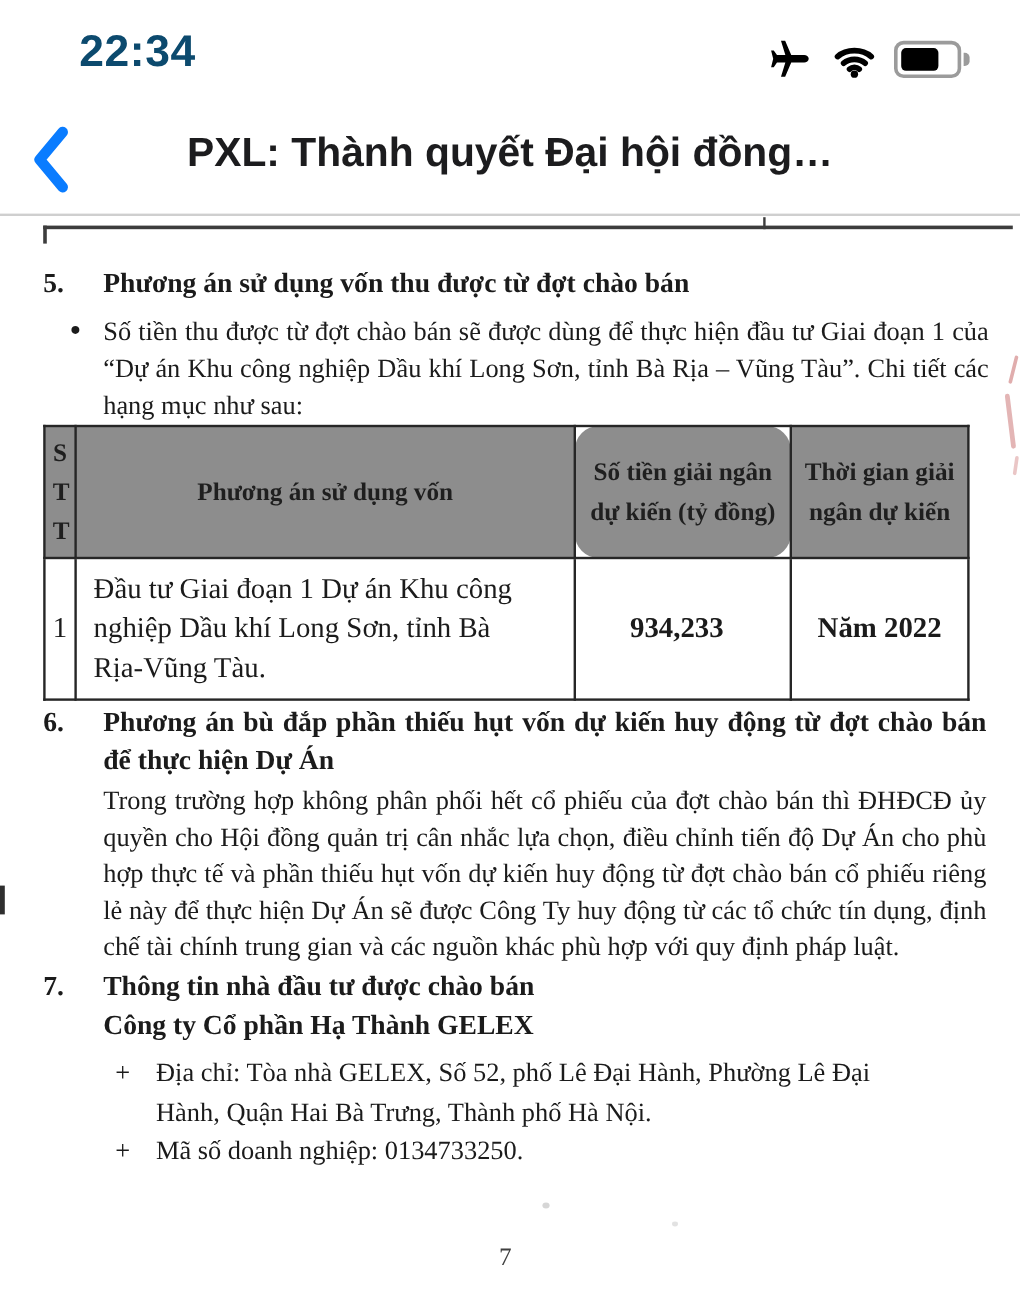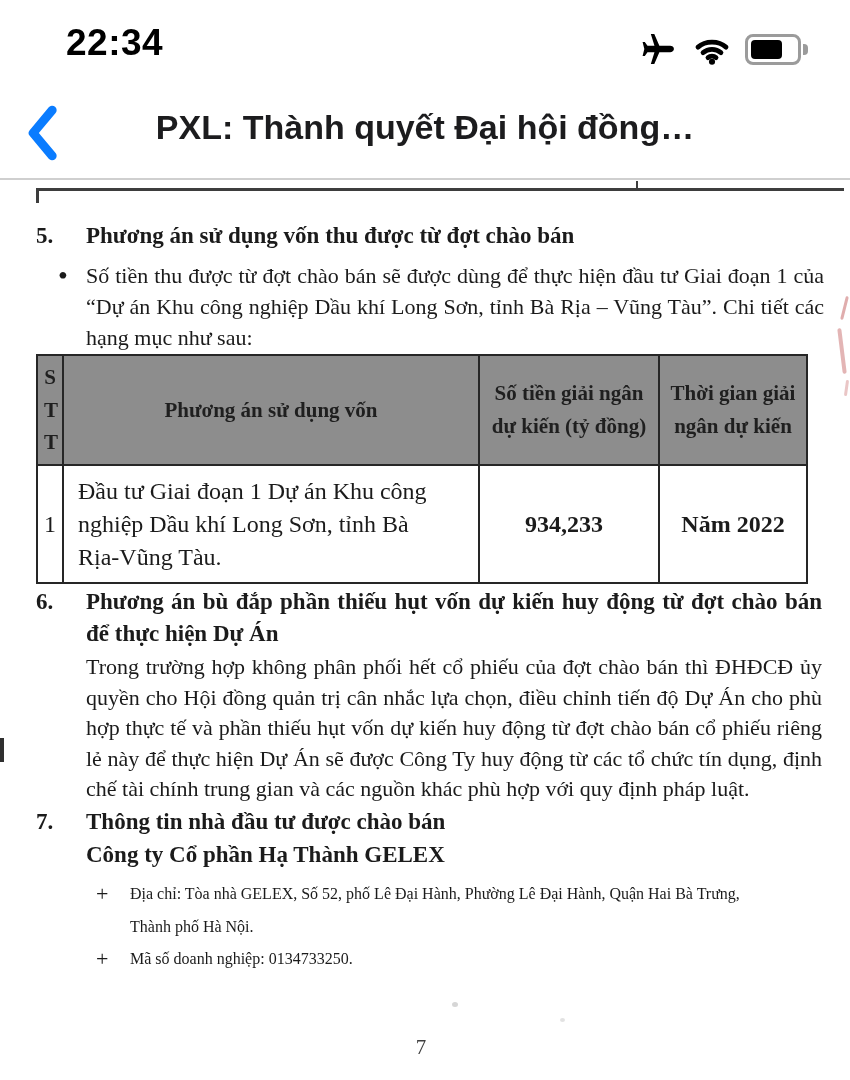--- a/index.html
+++ b/index.html
@@ -1,21 +1,21 @@
 <!DOCTYPE html>
 <html style="--accent: #0a7cff; --table_header_bg: #8d8d8d; --text: #1b1b1b; --hairline: #cfcfcf; --red_mark: #c25b5b;"><head>
 <meta charset="utf-8">
 <style>
   html,body{margin:0;padding:0;background:#ffffff;}
   body{width:850px;height:1080px;overflow:hidden;}
   .screen{position:relative;width:850px;height:1080px;background:#fff;font-family:"Liberation Sans",sans-serif;color:#111;}
 
   
   .statusbar{position:absolute;top:0;left:0;right:0;height:92px;background:#fff;}
-  .status-time{position:absolute;left:66px;top:22px;font-size:37px;font-weight:600;letter-spacing:.5px;color:#000000;}
+  .status-time{position:absolute;left:66px;top:22px;font-size:37px;font-weight:600;letter-spacing:.5px;color:#0c4a6e;}
   .status-icons{position:absolute;right:42px;top:30px;display:flex;align-items:center;gap:13px;}
   .icon-airplane{width:38px;height:38px;transform:rotate(90deg);}
   .icon-wifi{width:40px;height:32px;}
   .battery{display:flex;align-items:center;}
   .battery-body{position:relative;width:50px;height:25px;border:3px solid #9b9b9b;border-radius:8px;background:#fff;}
   .battery-fill{position:absolute;left:3px;top:3px;bottom:3px;width:62%;background:#000;border-radius:4px;}
   .battery-cap{width:5px;height:11px;background:#9b9b9b;border-radius:0 4px 4px 0;margin-left:2px;}
 
   
   .navbar{position:absolute;top:92px;left:0;right:0;height:86px;background:#fff;border-bottom:2px solid var(--hairline,#cfcfcf);}
@@ -37,34 +37,34 @@
   .s7{top:626px;}
 
   .bullet-item{position:absolute;left:86px;top:80px;width:738px;}
   .bullet-dot{position:absolute;left:-28px;top:2px;font-size:28px;line-height:28px;}
   .bullet-text{font-size:22px;line-height:31px;text-align:justify;}
 
   .doc-table{position:absolute;left:36px;top:174px;border-collapse:collapse;table-layout:fixed;width:770px;}
   .doc-table td,.doc-table th{border:2px solid #262626;vertical-align:middle;}
   .doc-table thead th{background:var(--table_header_bg,#8d8d8d);font-weight:700;font-size:21px;color:#1f1f1f;text-align:center;line-height:1.55;height:100px;padding:4px 6px;}
   th.h-stt{word-break:break-all;line-height:1.6;padding:2px 1px;}
-  th.h-amount{font-size:20px;}
+  th.h-amount{font-size:20px;border-radius:20px;}
   th.h-schedule{font-size:20px;}
   .doc-table tbody td{height:104px;font-size:24px;}
   td.c-stt{text-align:center;font-size:23px;}
   td.c-plan{padding:6px 45px 6px 14px;line-height:33px;text-align:left;}
   td.c-amount{text-align:center;padding-right:11px;font-weight:700;font-size:23px;}
   td.c-schedule{text-align:center;font-weight:700;font-size:23px;}
 
   .para6{position:absolute;left:86px;top:472px;width:736px;font-size:22px;line-height:30.5px;text-align:justify;}
 
   .company-line{position:absolute;left:86px;top:662px;font-weight:700;font-size:23px;}
   .plus-item{position:absolute;left:96px;display:flex;align-items:flex-start;}
   .plus-item .marker{flex:0 0 34px;font-size:22px;line-height:33px;}
-  .plus-item .item-text{width:645px;font-size:16px;line-height:33px;text-align:left;}
+  .plus-item .item-text{width:645px;font-size:22px;line-height:33px;text-align:left;}
   .item1{top:697px;}
   .item2{top:762px;}
 
   .page-number{position:absolute;left:36px;top:855px;width:770px;text-align:center;font-size:21px;color:#3f3f3f;}
 
   
   .red-mark{position:absolute;background:var(--red_mark,#c25b5b);border-radius:2px;}
   .red-mark-1{left:843px;top:116px;width:3px;height:24px;opacity:.5;transform:rotate(14deg);}
   .red-mark-2{left:840px;top:148px;width:4px;height:46px;opacity:.45;transform:rotate(-7deg);}
   .red-mark-3{left:845px;top:200px;width:3px;height:16px;opacity:.35;transform:rotate(8deg);}

